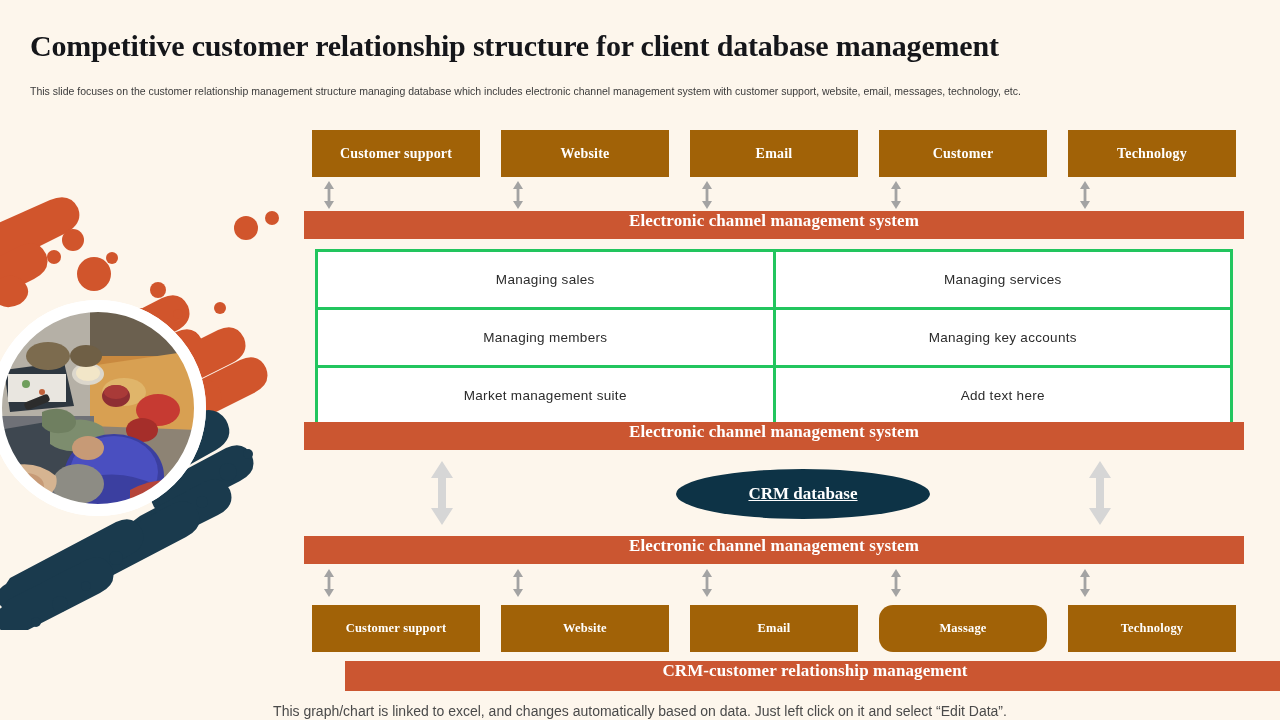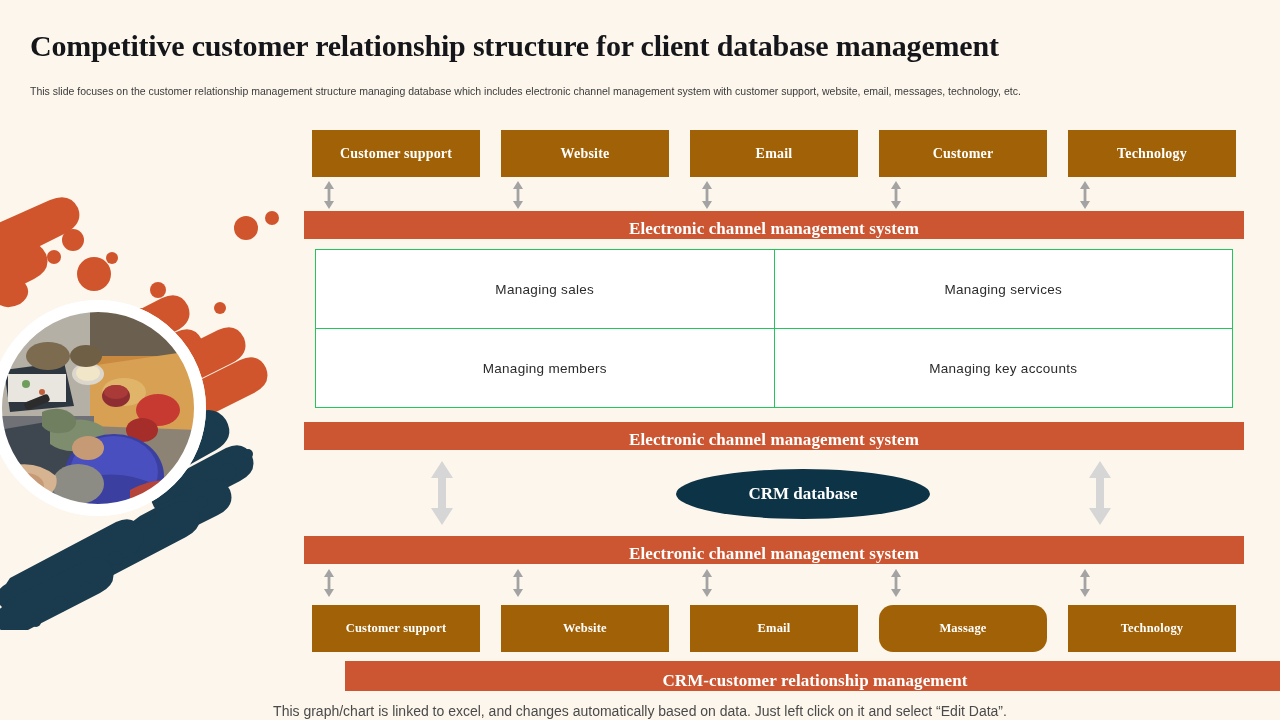--- a/index.html
+++ b/index.html
@@ -76,39 +76,39 @@
 
   
   .banner {
     position: absolute;
     background: #cb5631;
     color: #ffffff;
     font-family: "Liberation Serif", serif;
     font-weight: bold;
     font-size: 17px;
     display: flex;
-    align-items: flex-end;
+    align-items: flex-start;
     justify-content: center;
     text-align: center;
     letter-spacing: 0.1px;
   }
 
   
   #matrix-table {
     position: absolute;
     left: 315px;
     top: 249px;
     width: 918px;
     height: 159px;
     border-collapse: collapse;
     background: #ffffff;
     table-layout: fixed;
   }
   #matrix-table td {
-    border: 1px solid #22c55e;
+    border: 3px solid #22c55e;
     text-align: center;
     vertical-align: middle;
     font-family: "Liberation Sans", sans-serif;
     font-size: 13.5px;
     color: #2b2b2b;
     background: #ffffff;
     height: 53px;
     letter-spacing: 0.3px;
   }
 
@@ -121,20 +121,21 @@
     height: 50px;
     background: #0d3346;
     border-radius: 50%;
     color: #ffffff;
     font-family: "Liberation Serif", serif;
     font-weight: bold;
     font-size: 17px;
     display: flex;
     align-items: center;
     justify-content: center;
+    text-decoration: underline;
   }
 
   
   .arrow-small {
     position: absolute;
     width: 14px;
     height: 30px;
   }
   .arrow-big {
     position: absolute;
@@ -297,20 +298,24 @@
   <table id="matrix-table">
     <tbody>
       <tr>
         <td>Managing  sales</td>
         <td>Managing  services</td>
       </tr>
       <tr>
         <td>Managing  members</td>
         <td>Managing key accounts</td>
       </tr>
+      <tr>
+        <td>Market  management suite</td>
+        <td>Add text here</td>
+      </tr>
     </tbody>
   </table>
 
   <div class="banner" style="left:304px; top:422px; width:940px; height:28px;">
     <span>Electronic channel management system</span>
   </div>
 
   <div class="arrow-big" style="left:429px; top:460px;">
     <svg viewBox="0 0 26 66">
         <path d="M13 1 L24 18 L17 18 L17 48 L24 48 L13 65 L2 48 L9 48 L9 18 L2 18 Z" fill="#d6d6d6"></path>

